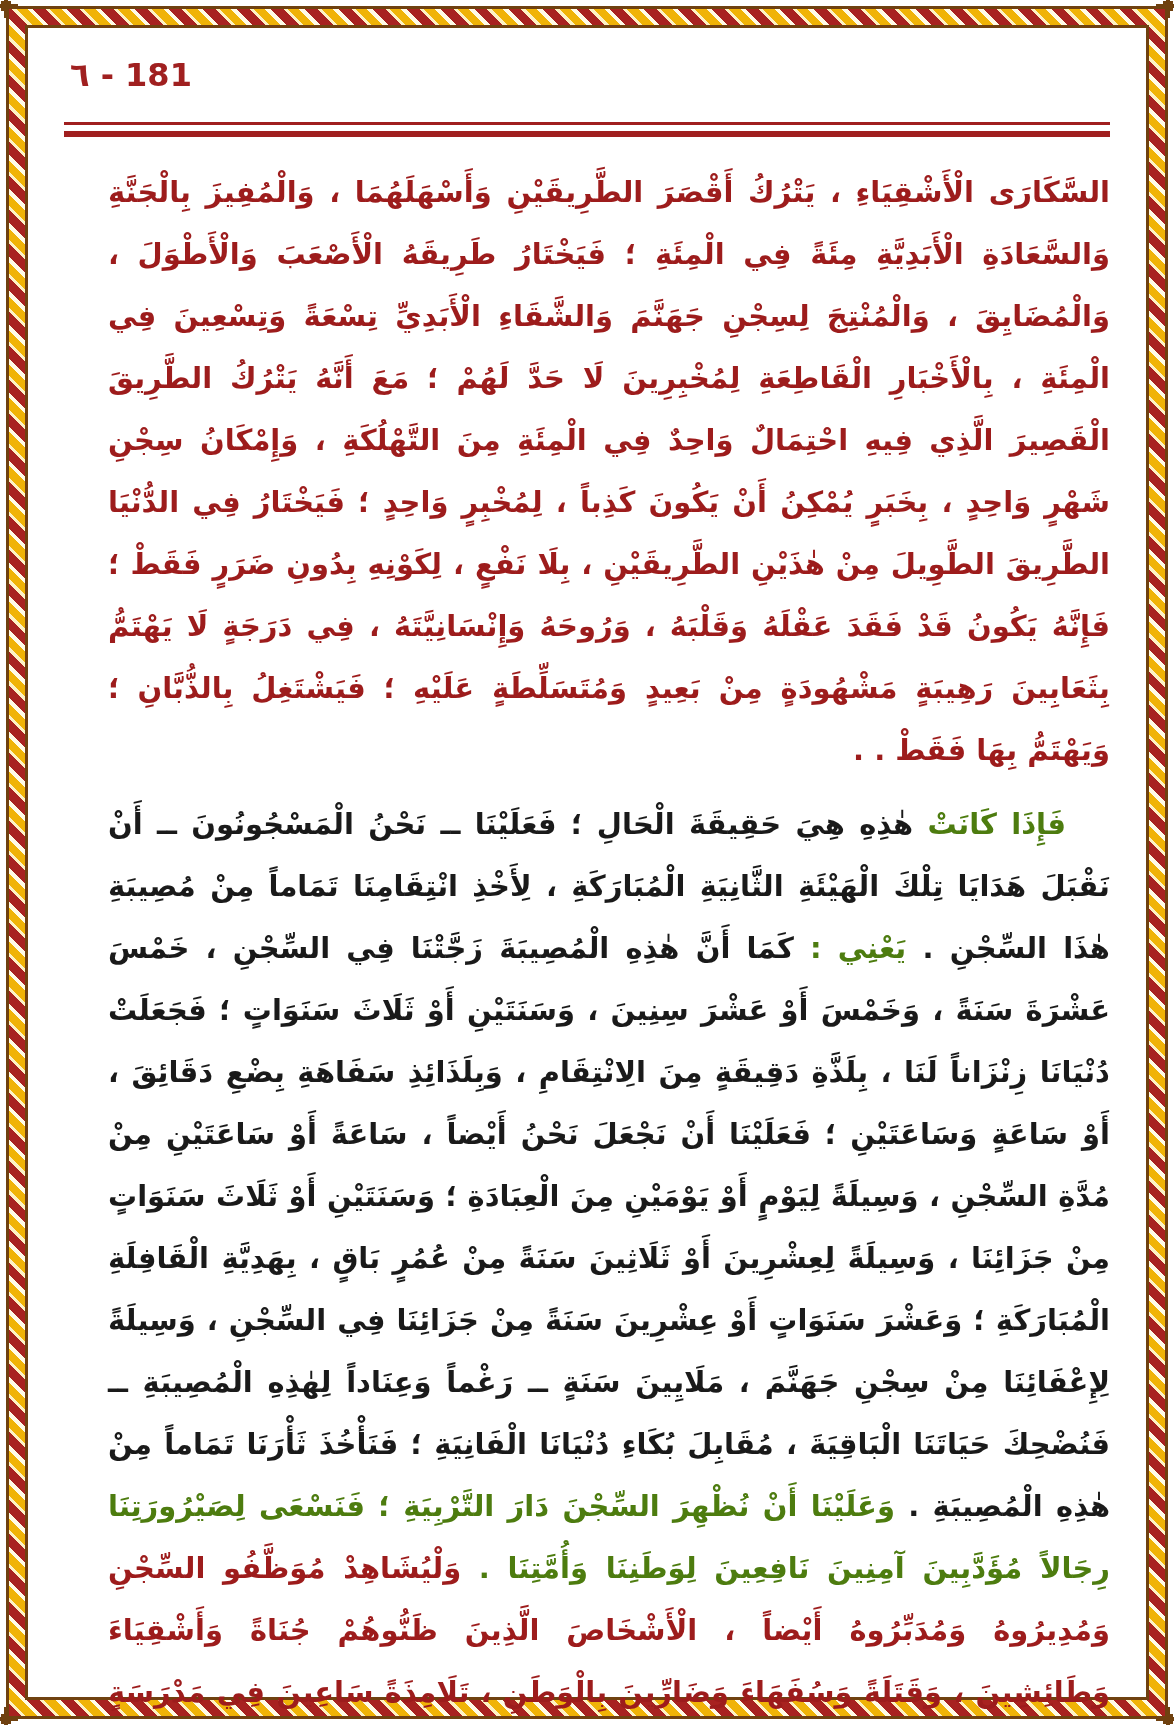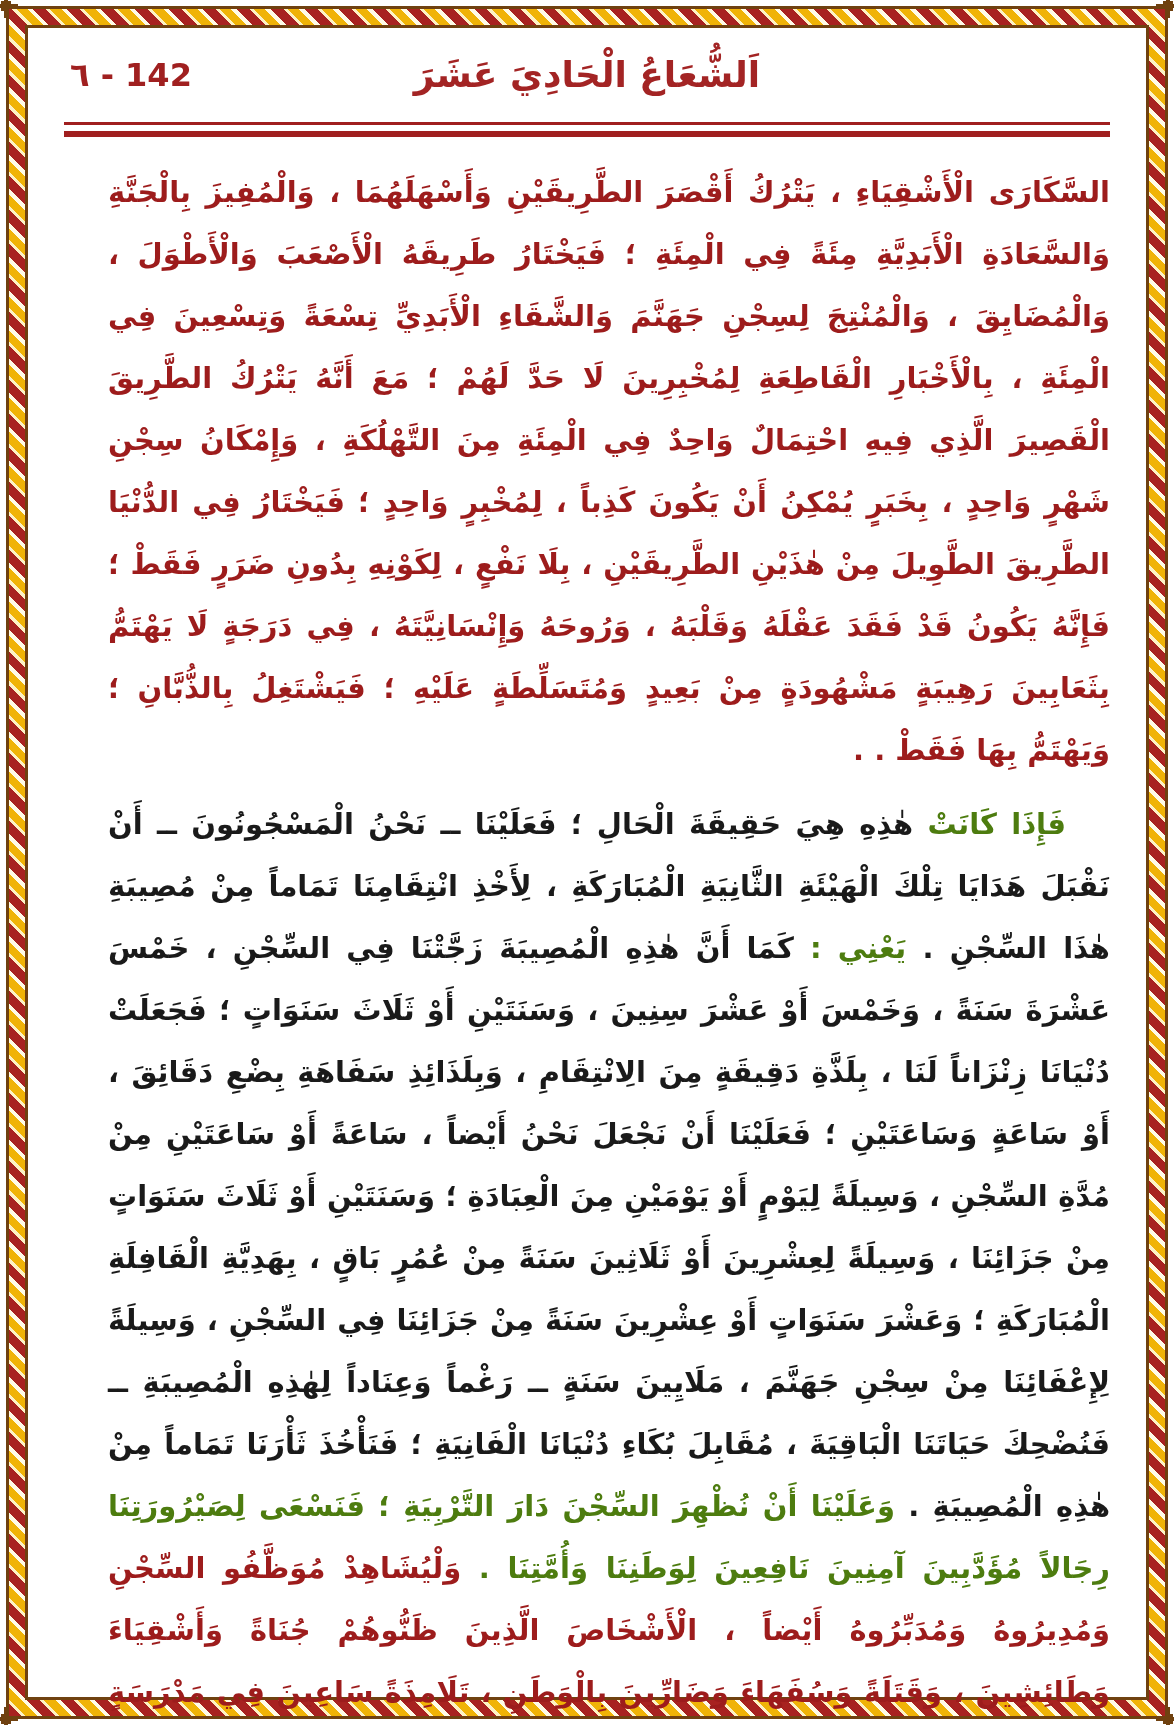--- a/index.html
+++ b/index.html
@@ -87,22 +87,21 @@
 <div class="page">
   <div class="frame">
     <div class="corner tl"></div>
     <div class="corner tr"></div>
     <div class="corner bl"></div>
     <div class="corner br"></div>
     <div class="band">
       <div class="inner">
 
         <div class="header">
-          <div class="title">اَلشُّعَاعُ الْحَادِيَ عَشَرَ</div>
-          <div class="page-number">142 - ٦</div>
+          <div class="page-number">181 - ٦</div>
         </div>
 
         <div class="rules">
           <div class="rule-thin"></div>
           <div class="rule-thick"></div>
         </div>
 
         <div class="body-text">
           <p class="para1"><span class="seg-maroon">السَّكَارَى الْأَشْقِيَاءِ ، يَتْرُكُ أَقْصَرَ الطَّرِيقَيْنِ وَأَسْهَلَهُمَا ، وَالْمُفِيزَ بِالْجَنَّةِ وَالسَّعَادَةِ الْأَبَدِيَّةِ مِئَةً فِي الْمِئَةِ ؛ فَيَخْتَارُ طَرِيقَهُ الْأَصْعَبَ وَالْأَطْوَلَ ، وَالْمُضَايِقَ ، وَالْمُنْتِجَ لِسِجْنِ جَهَنَّمَ وَالشَّقَاءِ الْأَبَدِيِّ تِسْعَةً وَتِسْعِينَ فِي الْمِئَةِ ، بِالْأَخْبَارِ الْقَاطِعَةِ لِمُخْبِرِينَ لَا حَدَّ لَهُمْ ؛ مَعَ أَنَّهُ يَتْرُكُ الطَّرِيقَ الْقَصِيرَ الَّذِي فِيهِ احْتِمَالٌ وَاحِدٌ فِي الْمِئَةِ مِنَ التَّهْلُكَةِ ، وَإِمْكَانُ سِجْنِ شَهْرٍ وَاحِدٍ ، بِخَبَرٍ يُمْكِنُ أَنْ يَكُونَ كَذِباً ، لِمُخْبِرٍ وَاحِدٍ ؛ فَيَخْتَارُ فِي الدُّنْيَا الطَّرِيقَ الطَّوِيلَ مِنْ هٰذَيْنِ الطَّرِيقَيْنِ ، بِلَا نَفْعٍ ، لِكَوْنِهِ بِدُونِ ضَرَرٍ فَقَطْ ؛ فَإِنَّهُ يَكُونُ قَدْ فَقَدَ عَقْلَهُ وَقَلْبَهُ ، وَرُوحَهُ وَإِنْسَانِيَّتَهُ ، فِي دَرَجَةٍ لَا يَهْتَمُّ بِثَعَابِينَ رَهِيبَةٍ مَشْهُودَةٍ مِنْ بَعِيدٍ وَمُتَسَلِّطَةٍ عَلَيْهِ ؛ فَيَشْتَغِلُ بِالذُّبَّانِ ؛ وَيَهْتَمُّ بِهَا فَقَطْ . .</span></p>
 

